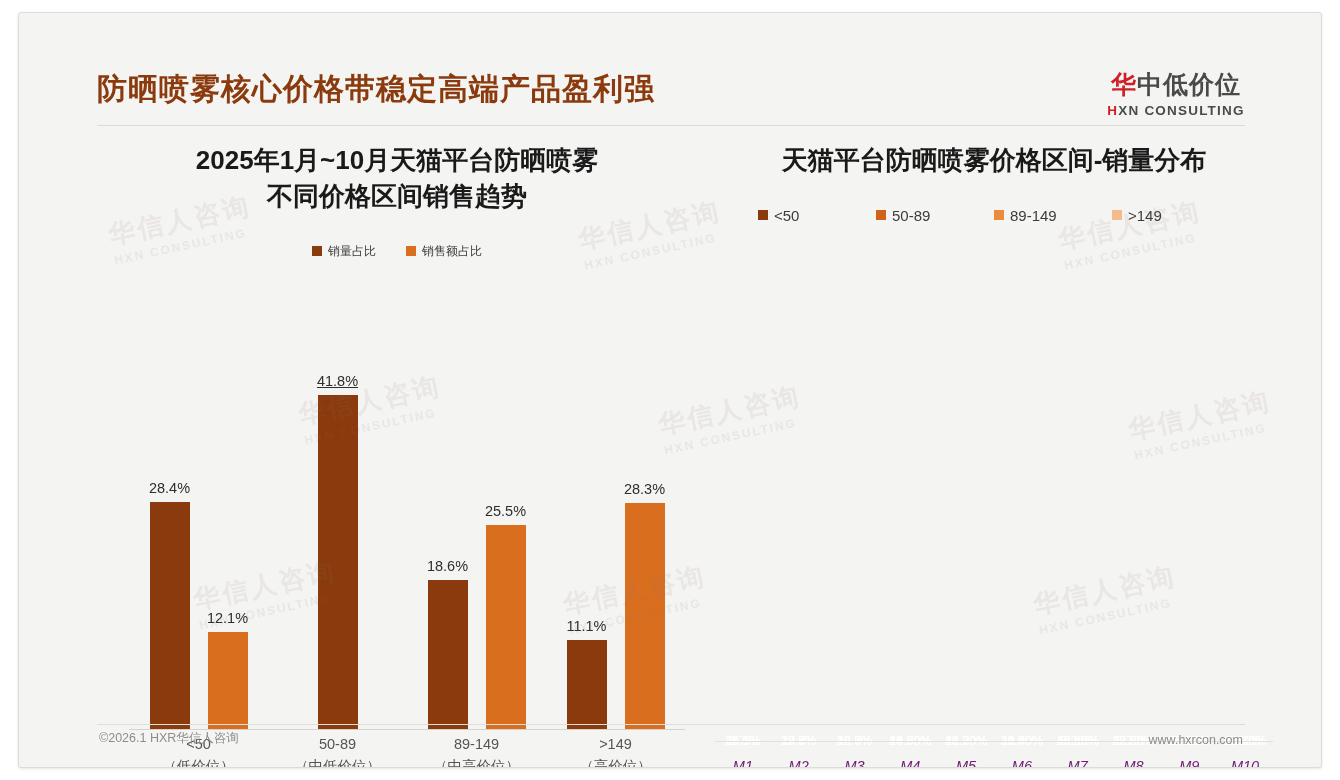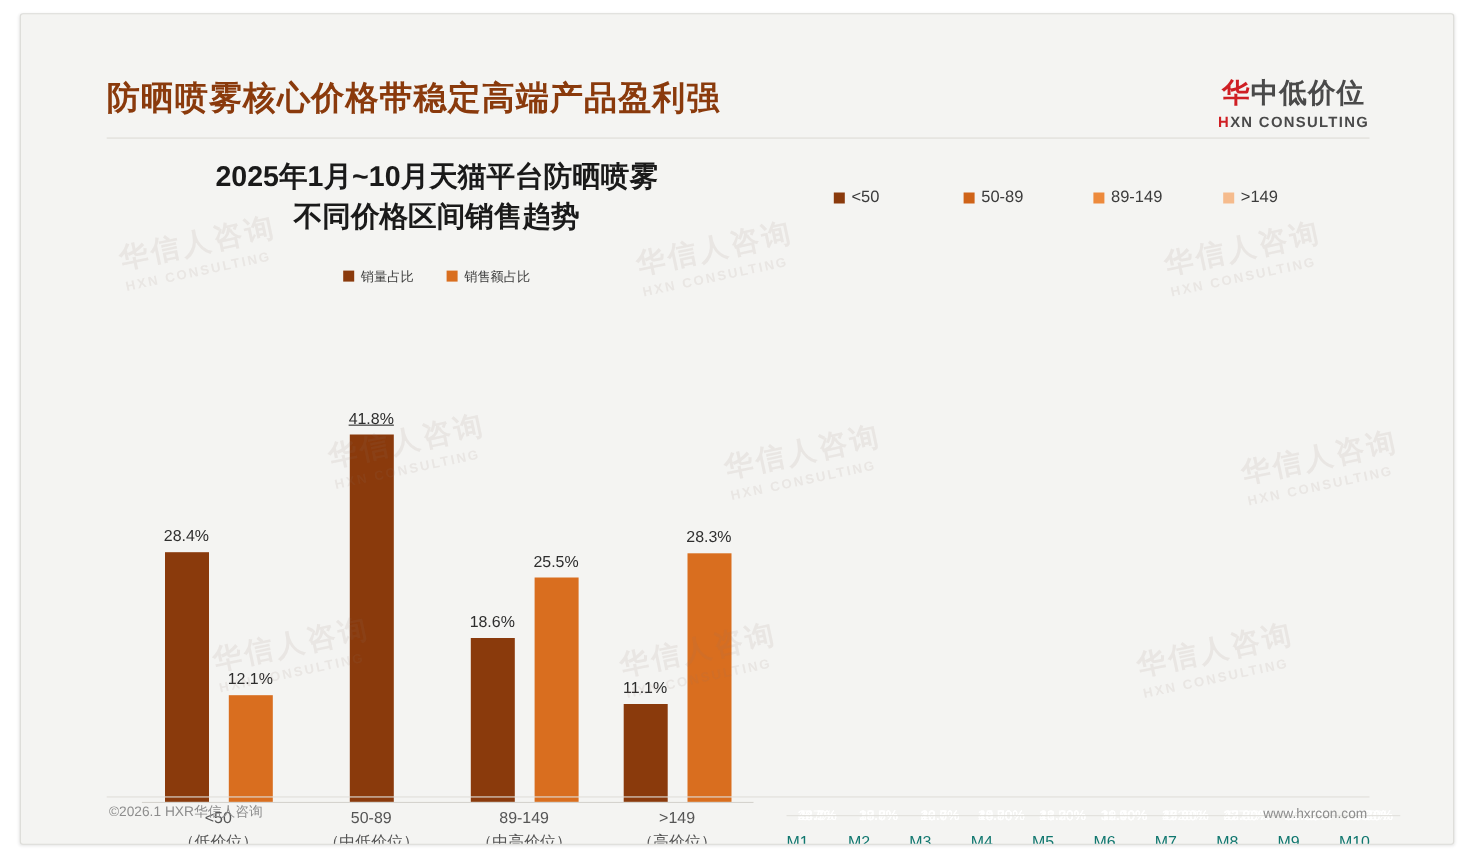--- a/index.html
+++ b/index.html
@@ -228,23 +228,24 @@
     overflow: hidden;
   }
   #right-xlabels {
     position: absolute;
     left: 6px; bottom: 14px;
     width: 558px;
     display: flex;
   }
   .rx-cell {
     flex: 1 1 0;
-    text-align: left;
+    text-align: center;
     font-size: 14.5px;
-    color: #0f766e;
+    color: #701a75;
+    font-style: italic;
   }
 
   
   #footer-rule {
     position: absolute;
     left: 78px; bottom: 42px;
     width: 1148px; height: 1px;
     background: #e0ded9;
   }
   #footer-left {
@@ -377,20 +378,21 @@
       <div id="left-xlabels">
           <div class="lx-cell"><span>&lt;50</span><span class="lx-sub">（低价位）</span></div>
           <div class="lx-cell"><span>50-89</span><span class="lx-sub">（中低价位）</span></div>
           <div class="lx-cell"><span>89-149</span><span class="lx-sub">（中高价位）</span></div>
           <div class="lx-cell"><span>&gt;149</span><span class="lx-sub">（高价位）</span></div>
         </div>
     </div>
   </div>
 
   <div id="right-panel">
+    <div class="chart-title">天猫平台防晒喷雾价格区间-销量分布</div>
 
     <div class="legend" id="right-legend">
         <div class="legend-item">
           <span class="legend-swatch" style="background: rgb(138, 58, 12);"></span>
           <span class="legend-label">&lt;50</span>
         </div>
         <div class="legend-item">
           <span class="legend-swatch" style="background: rgb(207, 99, 24);"></span>
           <span class="legend-label">50-89</span>
         </div>

